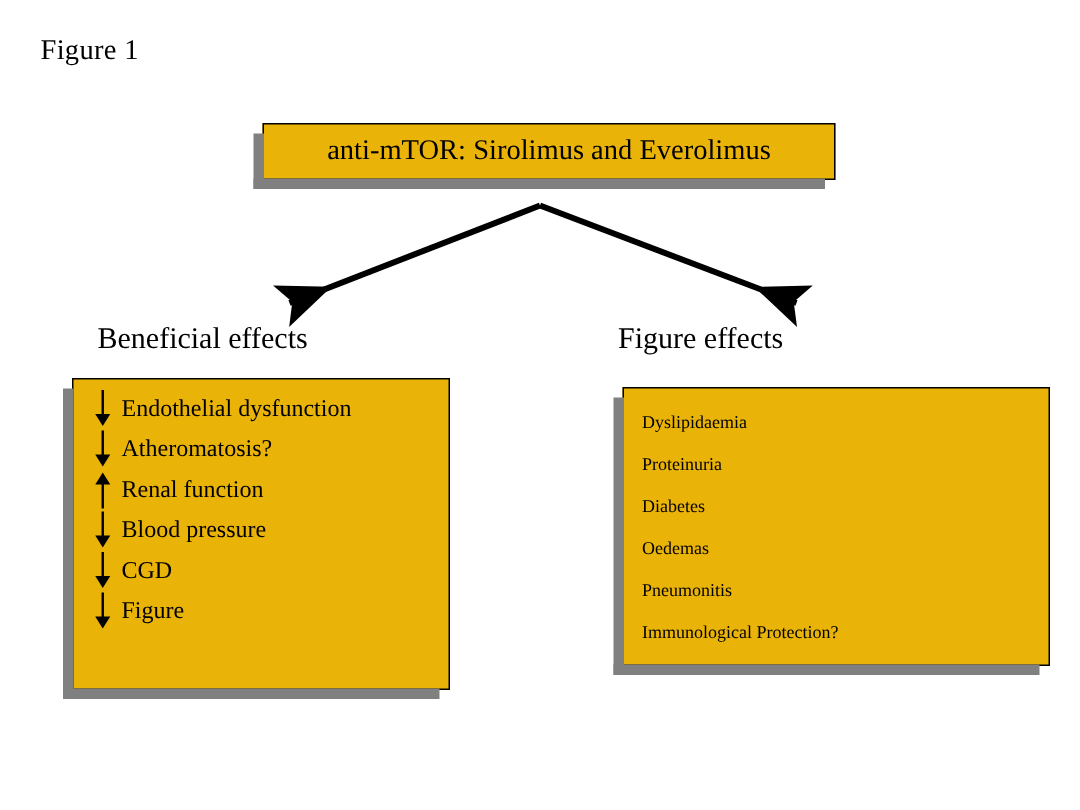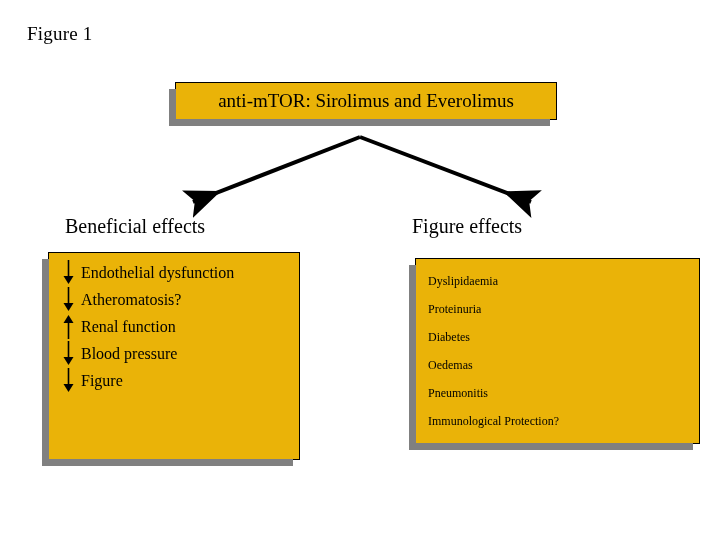--- a/index.html
+++ b/index.html
@@ -214,20 +214,29 @@
           </span>
           <span class="row-text">Blood pressure</span>
         </div>
         <div class="list-row">
           <span class="arrow-cell">
             <svg width="13" height="27" viewBox="0 0 13 27">
               <line x1="6.5" x2="6.5" y1="1" y2="20" stroke="#000000" stroke-width="1.6"></line>
               <path d="M 1.5 17 L 11.5 17 L 6.5 25 Z" fill="#000000"></path>
             </svg>
           </span>
+          <span class="row-text">CGD</span>
+        </div>
+        <div class="list-row">
+          <span class="arrow-cell">
+            <svg width="13" height="27" viewBox="0 0 13 27">
+              <line x1="6.5" x2="6.5" y1="1" y2="20" stroke="#000000" stroke-width="1.6"></line>
+              <path d="M 1.5 17 L 11.5 17 L 6.5 25 Z" fill="#000000"></path>
+            </svg>
+          </span>
           <span class="row-text">Figure</span>
         </div>
       </div>
   </div>
 
   <div class="shadow-box" id="adverse-box">
     <div class="list-body" id="adverse-list">
         <div class="list-row">
           <span class="row-text">Dyslipidaemia</span>
         </div>

